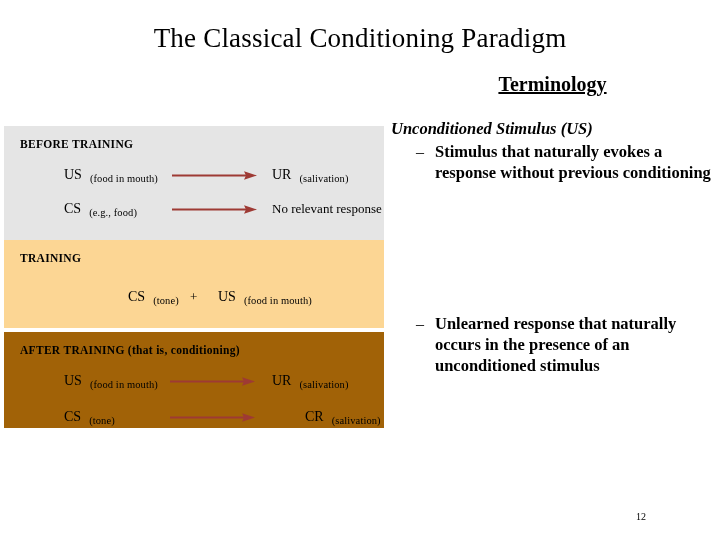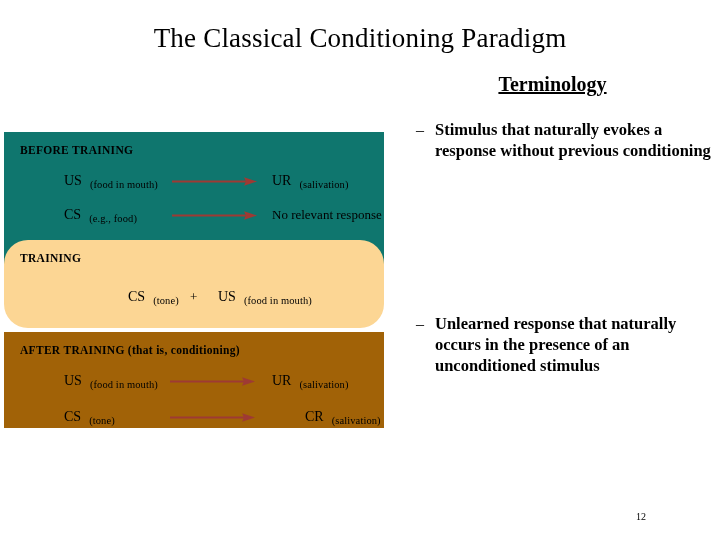--- a/index.html
+++ b/index.html
@@ -59,29 +59,28 @@
   }
 
   .band {
     position: absolute;
     left: 0;
     width: 380px;
     box-sizing: border-box;
   }
 
   .band-before {
-    top: 10px;
+    top: 4px;
     height: 142px;
-    background: #0f766e;
+    background: #e5e5e5;
   }
   .band-training {
     top: 118px;
     height: 88px;
     background: #fcd694;
-    border-radius: 24px;
   }
   .band-after {
     top: 210px;
     height: 96px;
     background: #a16207;
     font-family: Liberation Serif, serif;
   }
 
   .band-label {
     position: absolute;
@@ -283,20 +282,21 @@
         <span class="term" style="left:268px;margin-left:33px;">
           <span>CR</span><span class="sub">(salivation)</span>
         </span>
       </div>
     </div>
   </div>
 
   <div class="content-col">
 
     <div class="block block-us">
+      <div class="block-title">Unconditioned Stimulus (US)</div>
       <div class="bullet">
         <span class="bullet-dash">–</span>
         <span class="bullet-text">Stimulus that naturally evokes a response without previous conditioning</span>
       </div>
     </div>
 
     <div class="block block-ur">
       <div class="bullet">
         <span class="bullet-dash">–</span>
         <span class="bullet-text">Unlearned response that naturally occurs in the presence of an unconditioned stimulus</span>

